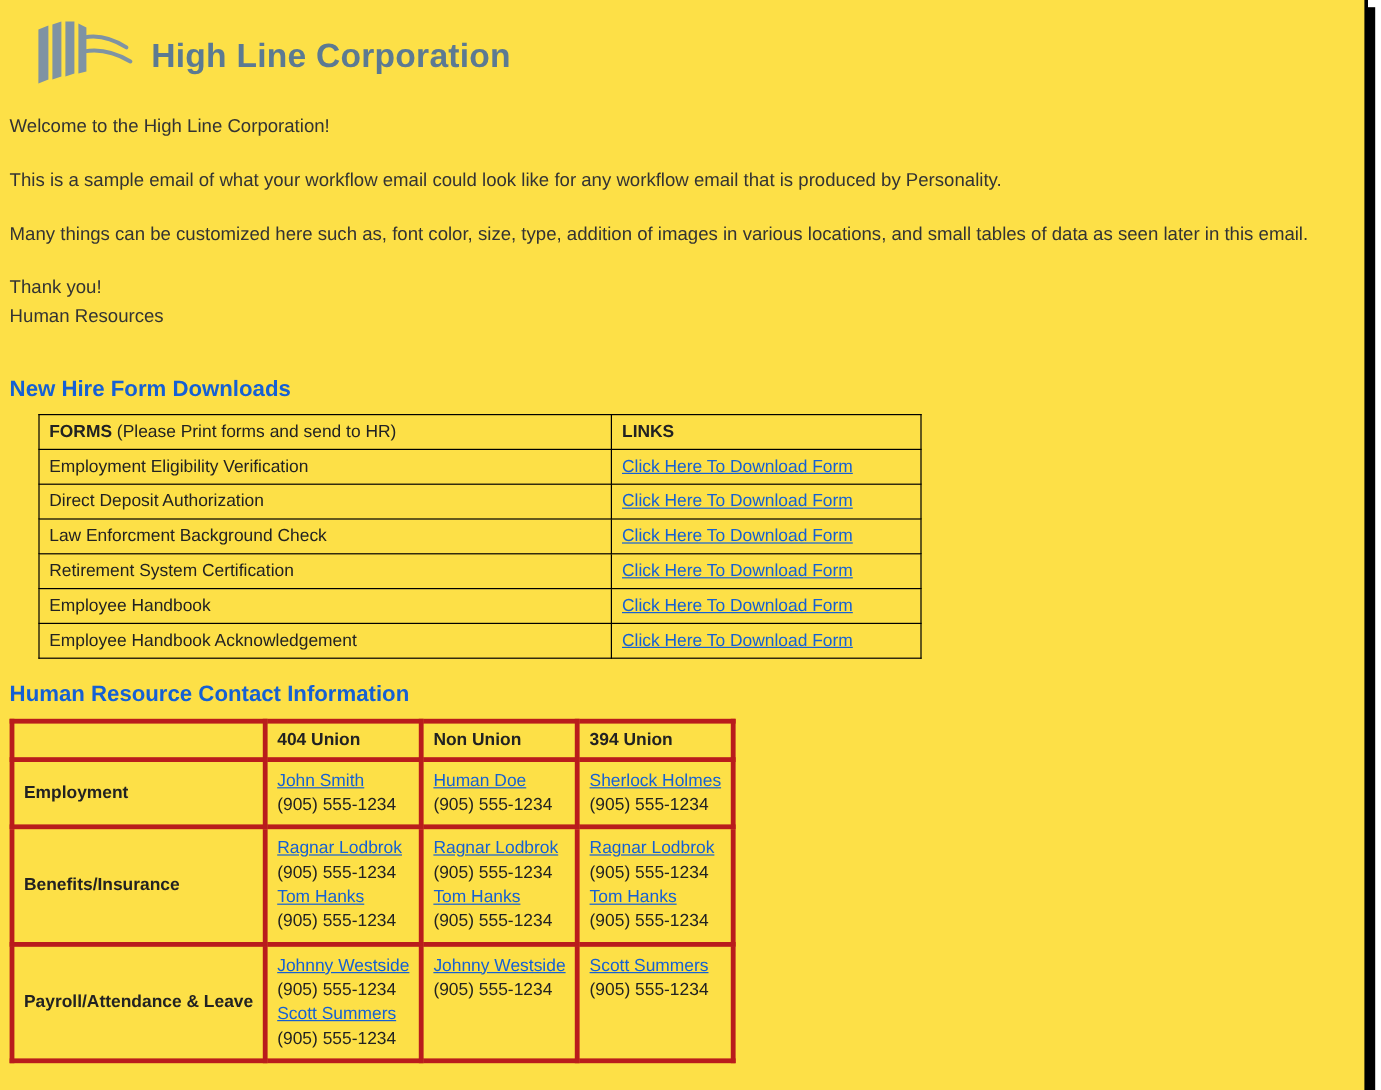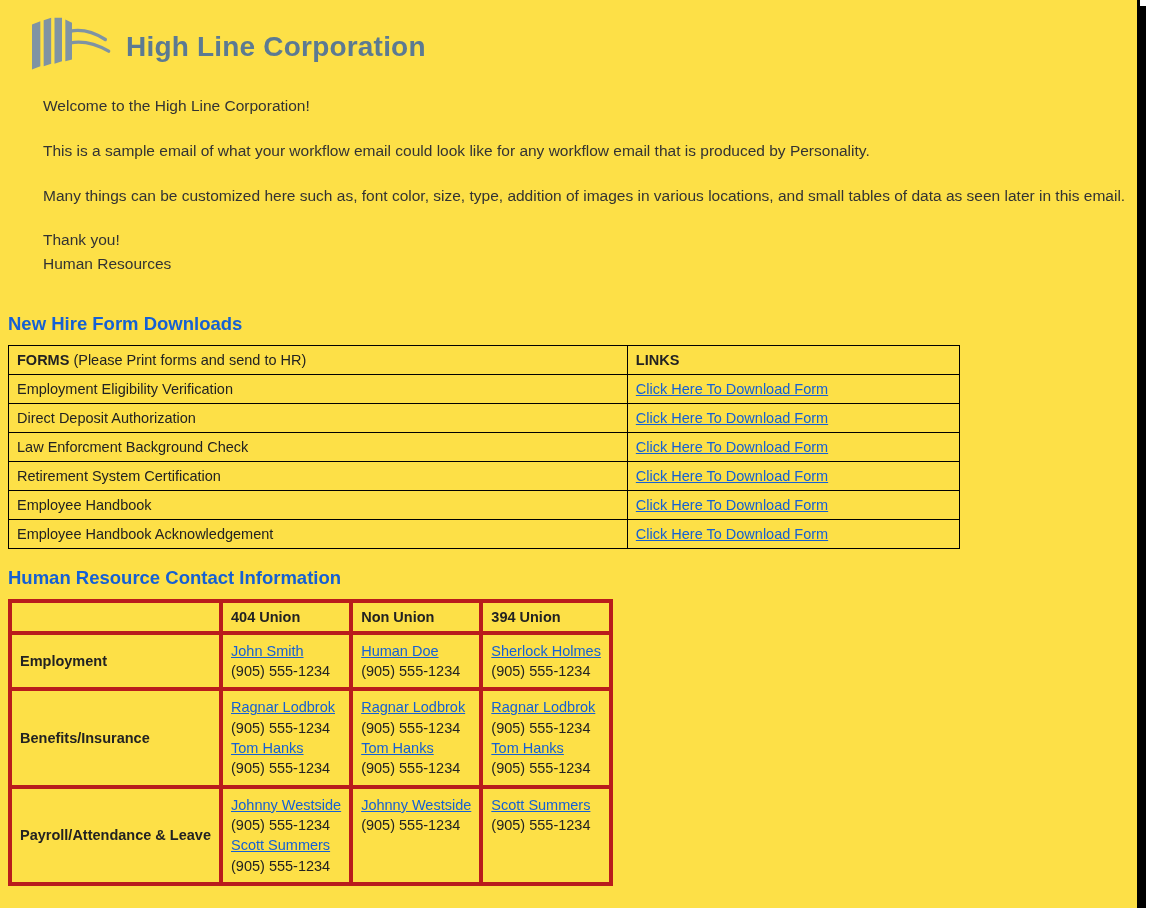--- a/index.html
+++ b/index.html
@@ -39,21 +39,20 @@
     font-size: 28px;
     font-weight: 700;
     color: #5c7a92;
     letter-spacing: .2px;
   }
   .body-text {
     padding: 6px 0 0 0;
     line-height: 1.6;
     font-size: 15.5px;
     color: #333;
-    margin-left: 35px;
   }
   .body-text p {
     margin: 0 0 20px 0;
   }
   .body-text .sig {
     margin: 0;
     line-height: 1.5;
   }
   h2.section-title {
     color: #1560d4;
@@ -61,21 +60,22 @@
     font-weight: 700;
     margin: 38px 0 10px 0;
   }
   h2.section-title.h2b {
     margin-top: 18px;
   }
   table {
     border-collapse: collapse;
   }
   table.forms-table {
-    width: 952px;
+    width: 736px;
+    margin-left: 24px;
   }
   table.forms-table th,
   table.forms-table td {
     border: 1px solid #000;
     padding: 6px 8px;
     text-align: left;
     font-size: 14.5px;
     vertical-align: middle;
   }
   table.forms-table th.col-forms { width: 527px; }

